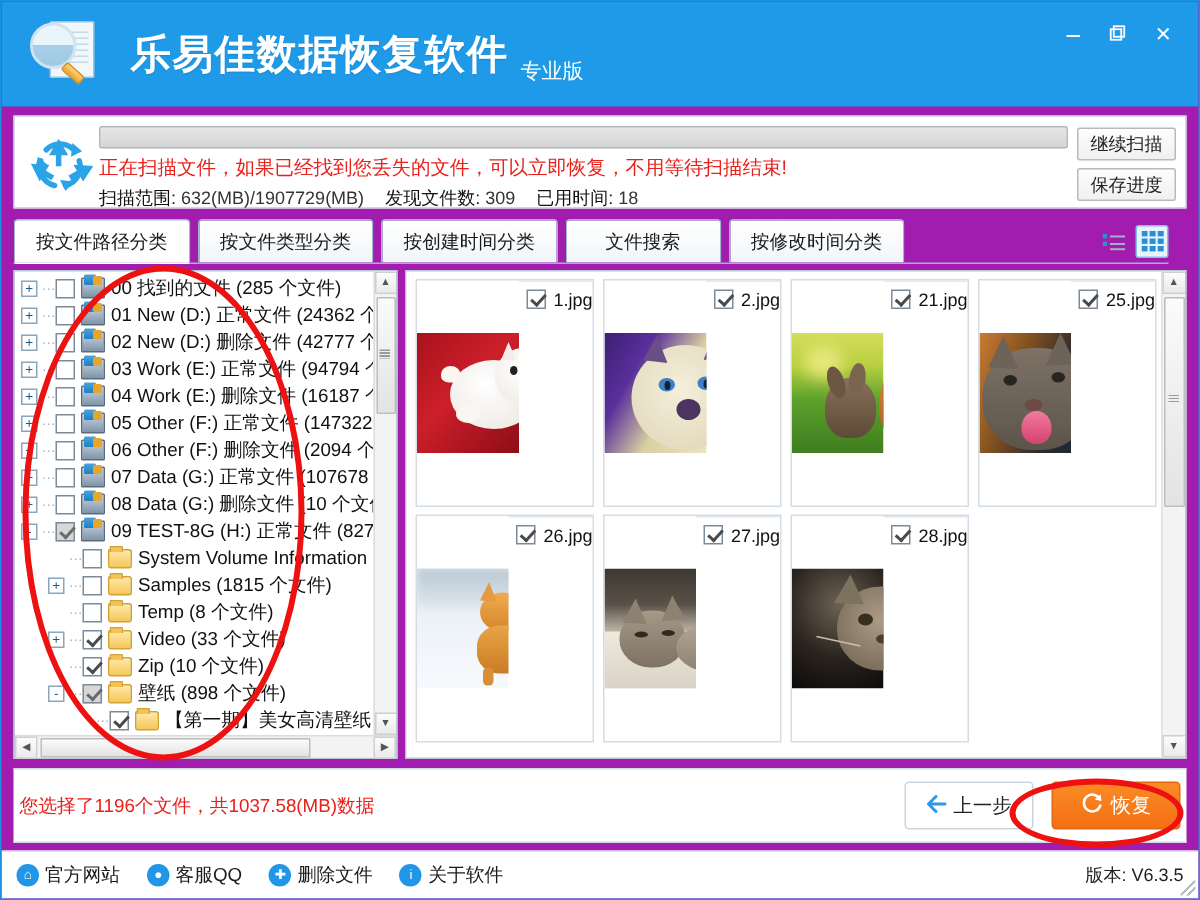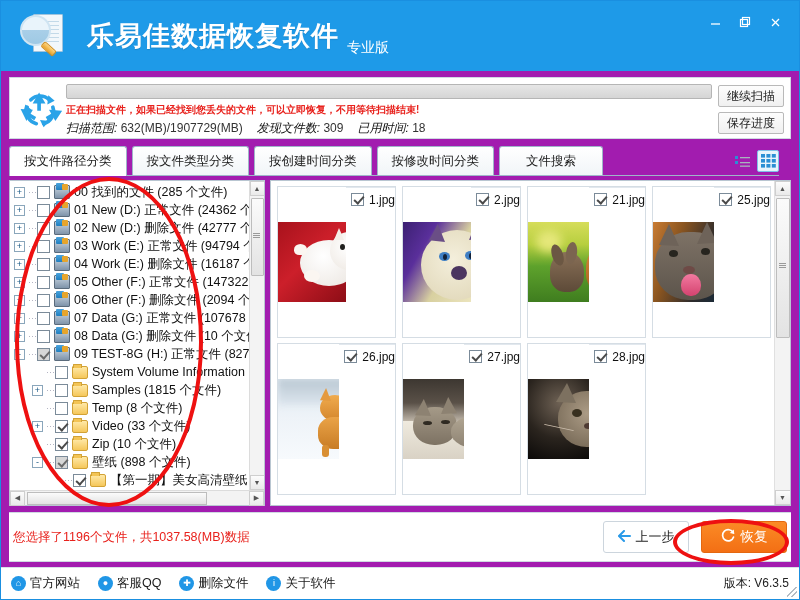--- a/index.html
+++ b/index.html
@@ -116,34 +116,34 @@
     padding-right: 6px;
   }
   .progress-track {
     height: 15px;
     background: linear-gradient(#e6e6e6, #d5d5d5);
     border: 1px solid #b5b5b5;
     border-radius: 2px;
   }
   .scan-warn {
     color: #e8211c;
-    font-size: 10px;
-    font-weight: bold;
+    font-size: 13px;
+    font-weight: normal;
     margin-top: 4px;
     white-space: nowrap;
   }
   .scan-stats {
     margin-top: 3px;
     color: #222;
     font-size: 12px;
     display: flex;
     gap: 14px;
     white-space: nowrap;
   }
-  .scan-stats .lbl { color: #111; font-style: italic; }
+  .scan-stats .lbl { color: #111; }
   .scan-stats .val { color: #333; }
   .scan-btns {
     display: flex;
     flex-direction: column;
     gap: 5px;
     flex: none;
     padding-top: 1px;
   }
   .gbtn {
     width: 66px; height: 22px;
@@ -625,22 +625,22 @@
     <div class="scan-btns">
       <button class="gbtn">继续扫描</button>
       <button class="gbtn">保存进度</button>
     </div>
   </div>
 
   <div class="tabrow">
     <div class="tab active">按文件路径分类</div>
     <div class="tab">按文件类型分类</div>
     <div class="tab">按创建时间分类</div>
+    <div class="tab">文件搜索</div>
     <div class="tab">按修改时间分类</div>
-    <div class="tab">文件搜索</div>
 
     <div class="view-toggle">
       <div class="vbtn">
         <svg width="15" height="13" viewBox="0 0 15 13">
           <rect x="0" y="1" width="3" height="3" fill="#2a8fd4"></rect>
           <rect x="5" y="2" width="10" height="1.3" fill="#a7b4bd"></rect>
           <rect x="0" y="6" width="3" height="3" fill="#2a8fd4"></rect>
           <rect x="5" y="7" width="10" height="1.3" fill="#a7b4bd"></rect>
           <rect x="5" y="10.5" width="10" height="1.3" fill="#a7b4bd"></rect>
         </svg>

